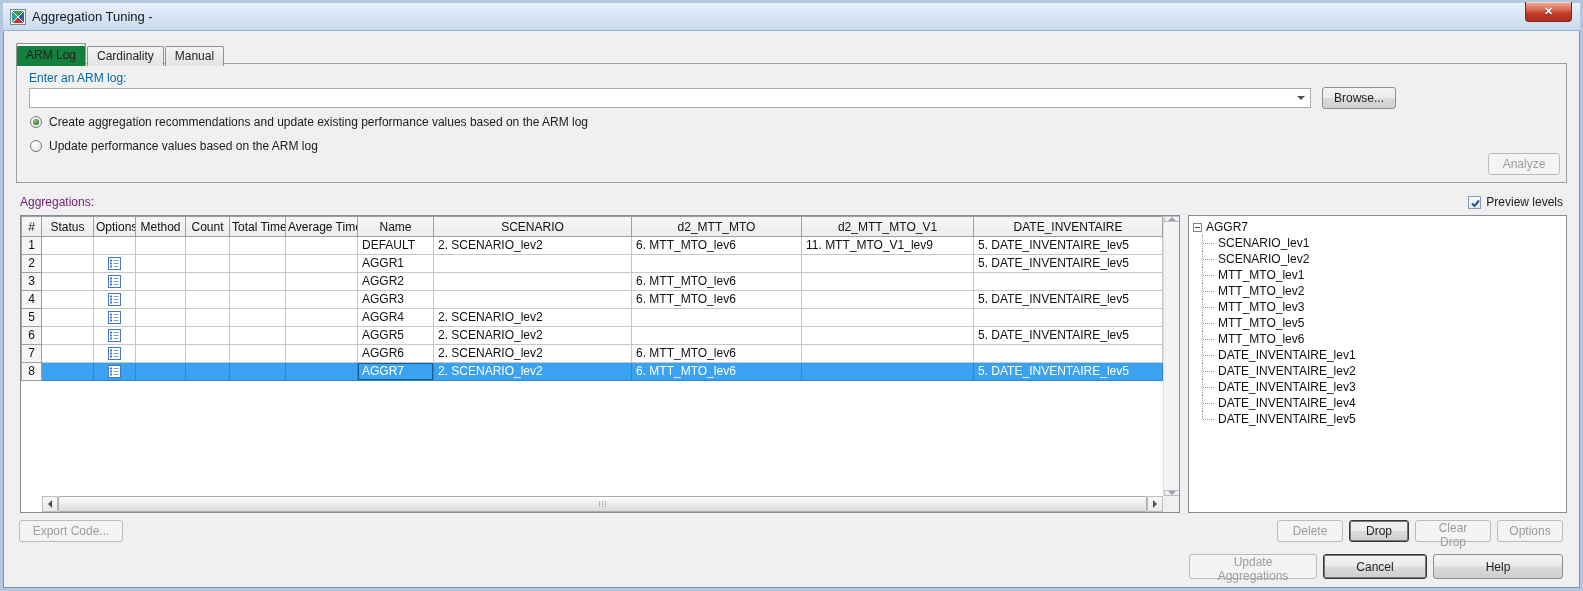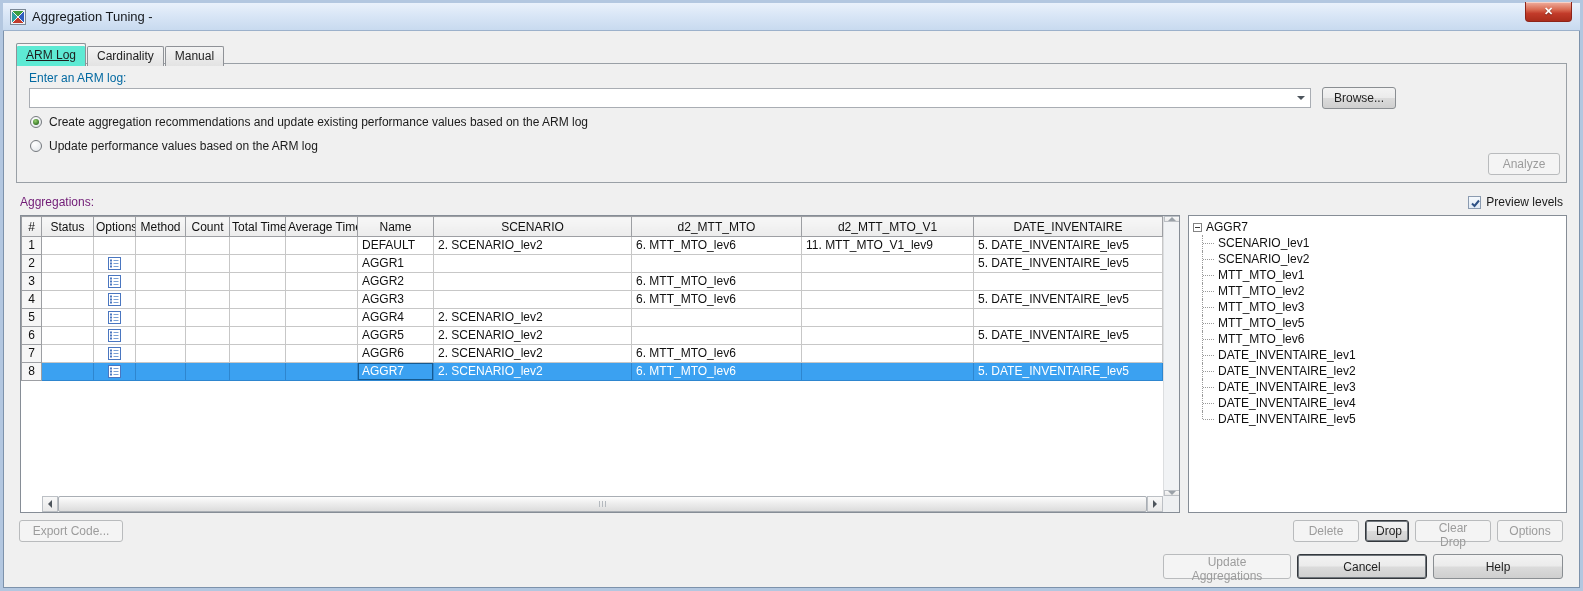--- a/index.html
+++ b/index.html
@@ -39,23 +39,22 @@
 
   
   .tabbar{position:absolute;left:10px;top:9px;display:flex;align-items:flex-end;z-index:3;}
   .tab{
     height:19px;line-height:19px;padding:0 9px;font-size:12px;color:#1e1e1e;
     background:linear-gradient(#f4f4f4,#e3e3e3);
     border:1px solid #8f9297;border-bottom:none;border-radius:2px 2px 0 0;
     margin-right:1px;position:relative;top:1px;cursor:default;
   }
   .tab.active{
-    height:22px;line-height:22px;background:#5eead4;z-index:4;
+    height:22px;line-height:22px;background:#15803d;z-index:4;
     box-shadow:inset 0 2px 0 #f6f6f6;
-    text-decoration:underline;
   }
   .tab-page{
     position:absolute;left:10px;right:10px;top:30px;height:118px;
     border:1px solid #9aa0a6;background:#f0f0f0;z-index:2;
   }
   .field-label{position:absolute;left:12px;top:7px;font-size:12px;color:#0369a1;}
   .combo{
     position:absolute;left:12px;top:24px;width:1282px;height:20px;box-sizing:border-box;
     background:#fff;border:1px solid #a9adb3;
   }
@@ -162,24 +161,24 @@
   .tree-kid:last-child::before{bottom:8px;}
   .tree-kid::after{content:'';position:absolute;left:1px;top:8px;width:11px;border-top:1px dotted #9a9a9a;}
 
   
   .btn-row1{position:absolute;left:13px;right:14px;top:487px;height:22px;}
   .export-btn{position:absolute;left:0;top:0;width:104px;}
   .row1-right{position:absolute;right:0;top:0;display:flex;gap:6px;}
   .btn-row2{position:absolute;right:14px;top:521px;display:flex;gap:6px;}
   .btn-row2 .win-btn{height:25px;}
   .btn-ua{width:128px;}
-  .btn-cancel{width:130px;}
+  .btn-cancel{width:104px;}
   .btn-help{width:130px;}
   .btn-delete{width:66px;}
-  .btn-drop{width:44px;}
+  .btn-drop{width:60px;}
   .btn-cleardrop{width:76px;}
   .btn-options{width:66px;}
 </style>
 </head>
 <body>
 
 <div class="dialog">
 
   <div class="titlebar">
     <span class="app-icon">

